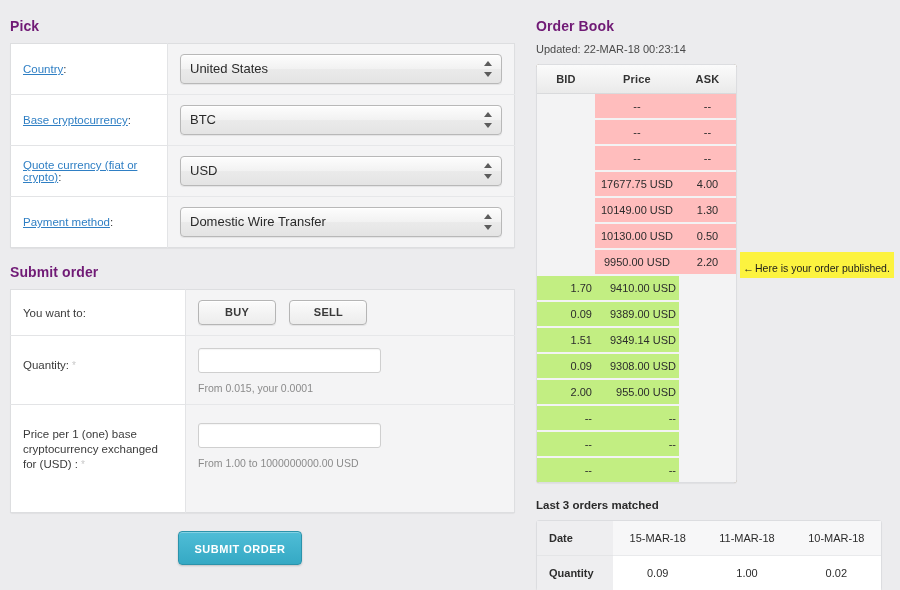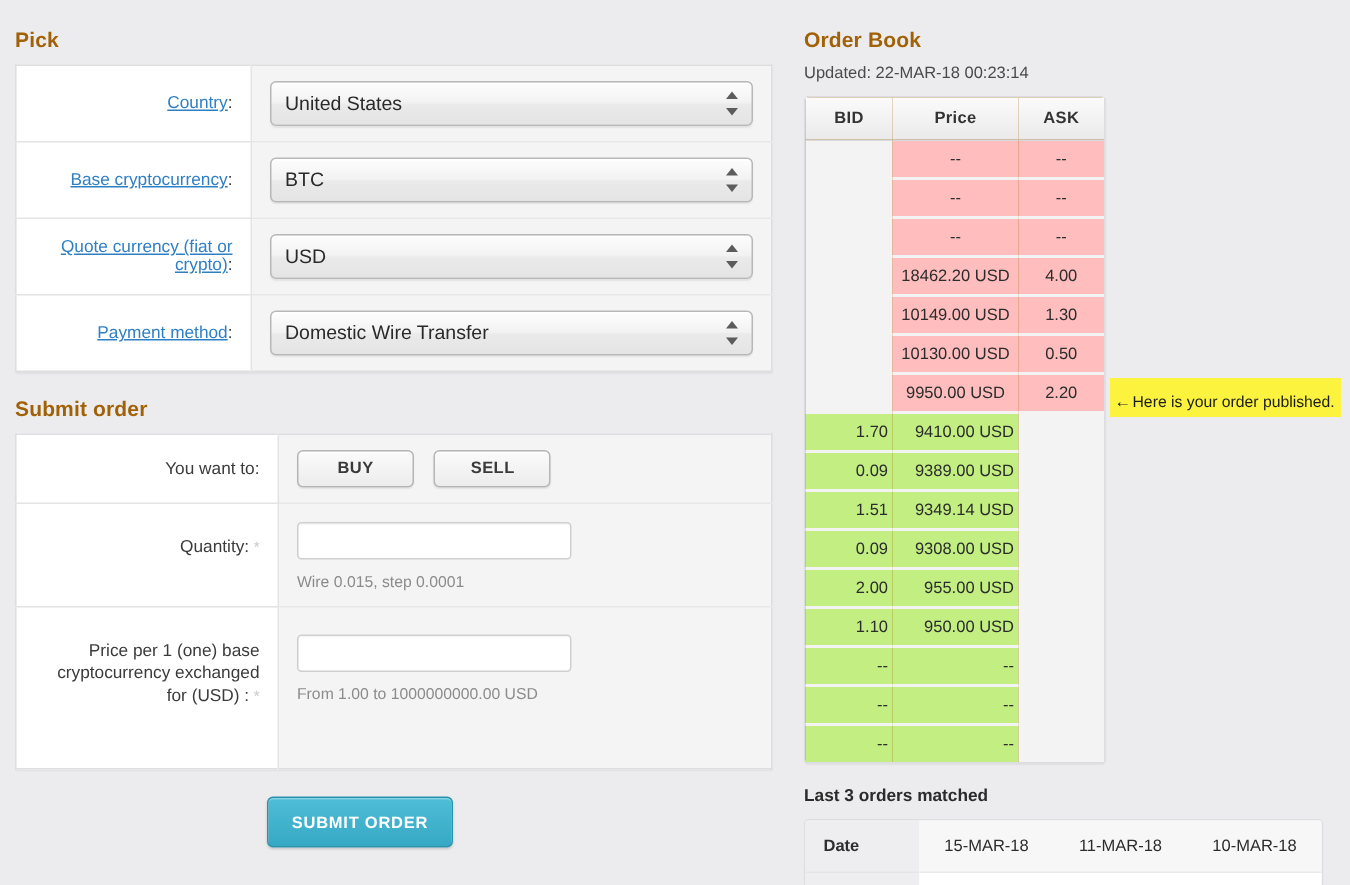--- a/index.html
+++ b/index.html
@@ -7,42 +7,41 @@
     margin: 0; padding: 0;
     width: 900px; height: 590px;
     background: #ececee;
     font-family: "Liberation Sans", sans-serif;
     -webkit-font-smoothing: antialiased;
   }
   .page { position: relative; width: 900px; height: 590px; overflow: hidden; }
 
   
   .section-title {
-    font-size: 14px; font-weight: bold; color: #a16207;
+    font-size: 14px; font-weight: bold; color: #701a75;
     letter-spacing: .1px;
   }
 
   
   .left-col { position: absolute; left: 10px; top: 18px; width: 505px; }
   .panel {
     background: #f4f4f5;
     border: 1px solid #dddee0;
     border-radius: 2px;
     box-shadow: 0 1px 1px rgba(0,0,0,.05);
     display: table; width: 100%;
     border-collapse: collapse;
   }
   .frow { display: table-row; }
   .flabel, .ffield { display: table-cell; vertical-align: middle; }
   .flabel {
     width: 175px;
     background: #ffffff;
     border-bottom: 1px solid #e3e4e6;
     border-right: 1px solid #e3e4e6;
-    text-align: right;
     padding: 10px 12px;
     font-size: 11.5px;
     color: #3b3b3b;
   }
   .ffield {
     border-bottom: 1px solid #e6e7e9;
     padding: 10px 12px;
   }
   .frow:last-child .flabel, .frow:last-child .ffield { border-bottom: none; }
 
@@ -269,21 +268,21 @@
           <span class="pbtn">SELL</span>
         </div>
       </div>
 
       <div class="frow">
         <div class="flabel tall-label">
           <span>Quantity:</span><span class="req">*</span>
         </div>
         <div class="ffield tall-field">
           <input class="tinput" type="text" value="" style="">
-          <div class="hint">Wire 0.015, step 0.0001</div>
+          <div class="hint">From 0.015, your 0.0001</div>
         </div>
       </div>
 
       <div class="frow">
         <div class="flabel tall-label" style="padding-bottom:40px;">
           <span>Price per 1 (one) base cryptocurrency exchanged for (USD) :</span><span class="req">*</span>
         </div>
         <div class="ffield tall-field" style="padding-top:18px;padding-bottom:40px;">
           <input class="tinput" type="text" value="" style="">
           <div class="hint">From 1.00 to 1000000000.00 USD</div>
@@ -322,21 +321,21 @@
             <td class="cell">--</td>
             <td class="cell">--</td>
           </tr>
           <tr class="ask">
             <td class="empty"></td>
             <td class="cell">--</td>
             <td class="cell">--</td>
           </tr>
           <tr class="ask">
             <td class="empty"></td>
-            <td class="cell">18462.20 USD</td>
+            <td class="cell">17677.75 USD</td>
             <td class="cell">4.00</td>
           </tr>
           <tr class="ask">
             <td class="empty"></td>
             <td class="cell">10149.00 USD</td>
             <td class="cell">1.30</td>
           </tr>
           <tr class="ask">
             <td class="empty"></td>
             <td class="cell">10130.00 USD</td>
@@ -363,25 +362,20 @@
             <td class="empty"></td>
           </tr>
           <tr class="bid">
             <td class="cell">0.09</td>
             <td class="cell">9308.00 USD</td>
             <td class="empty"></td>
           </tr>
           <tr class="bid">
             <td class="cell">2.00</td>
             <td class="cell">955.00 USD</td>
-            <td class="empty"></td>
-          </tr>
-          <tr class="bid">
-            <td class="cell">1.10</td>
-            <td class="cell">950.00 USD</td>
             <td class="empty"></td>
           </tr>
           <tr class="bid">
             <td class="cell">--</td>
             <td class="cell">--</td>
             <td class="empty"></td>
           </tr>
           <tr class="bid">
             <td class="cell">--</td>
             <td class="cell">--</td>

